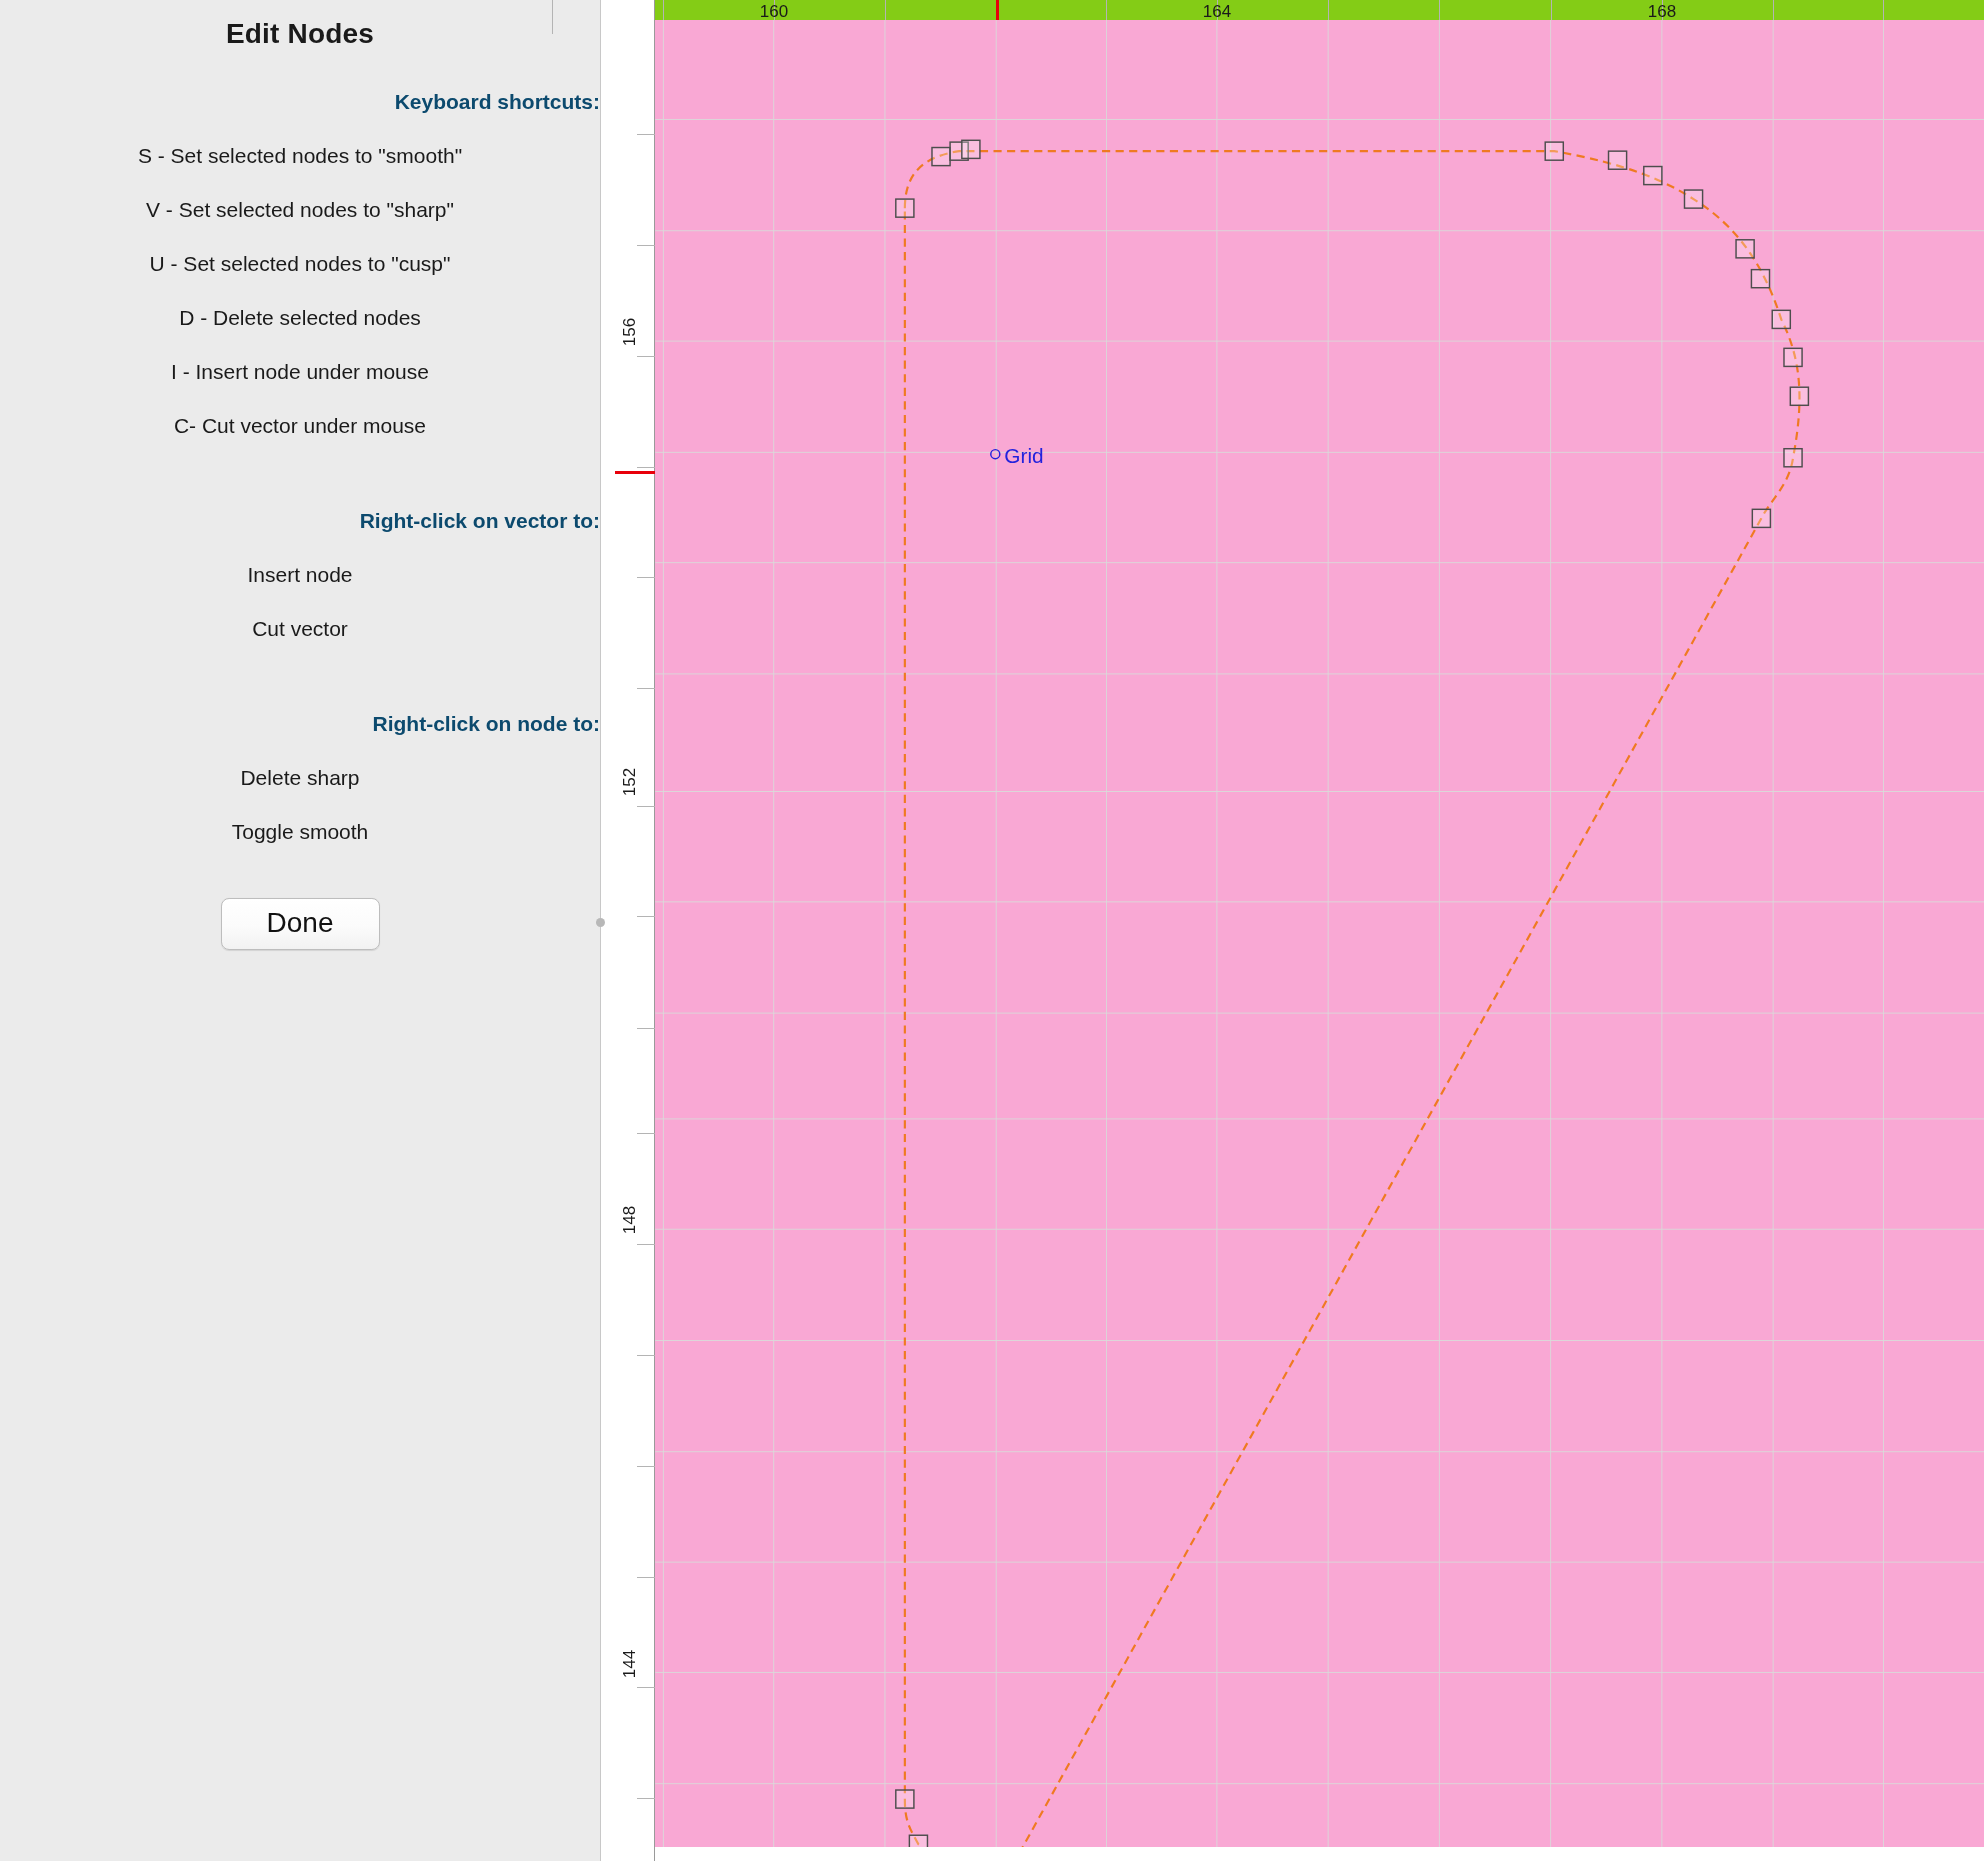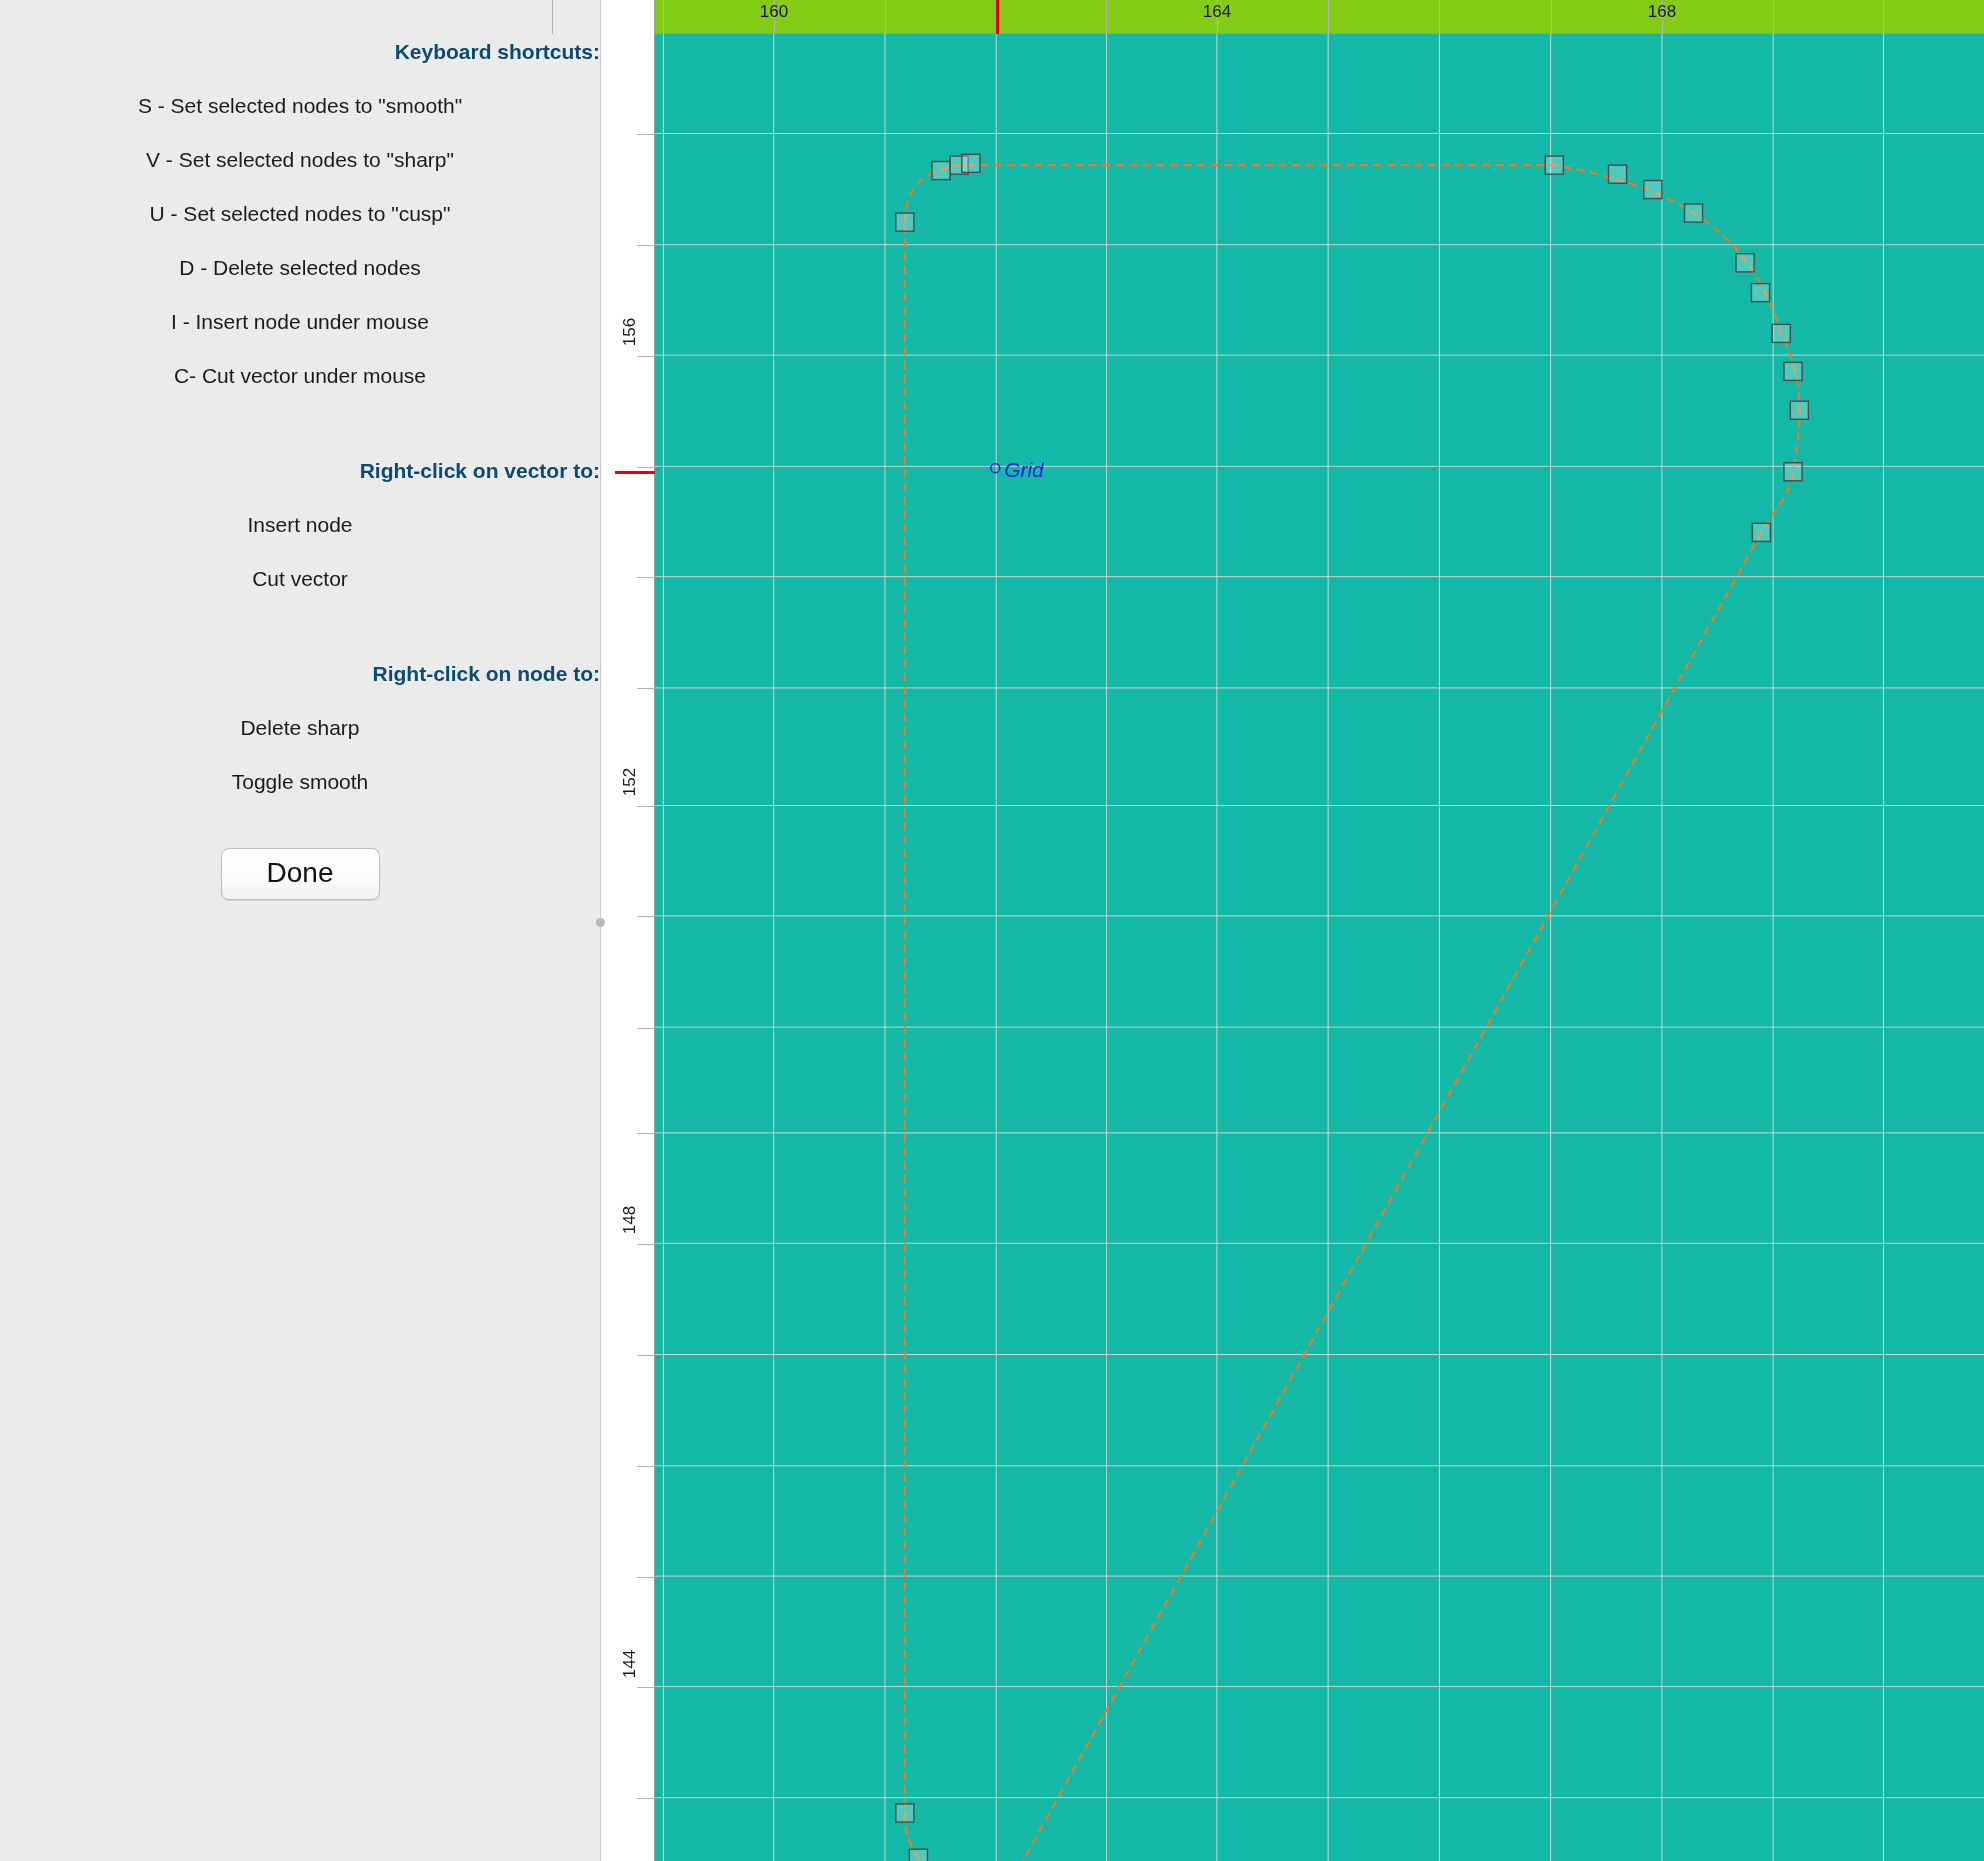--- a/index.html
+++ b/index.html
@@ -147,41 +147,41 @@
     position: absolute;
     left: 0;
     width: 40px;
     height: 2.7px;
     background: #e8000b;
   }
 
   #canvas {
     position: absolute;
     left: 655px;
-    top: 34px;
+    top: 20px;
     width: 1330px;
     height: 1827px;
-    background: #14b8a6;
+    background: #f9a8d4;
     overflow: hidden;
-    font-style: italic;
   }
   #canvas svg { display: block; }
 
   .node-label {
     font-size: 23px;
     fill: #2222dd;
     font-family: "Liberation Sans", sans-serif;
   }
 </style>
 </head>
 <body>
 
 <div id="app">
 
   <div id="side-panel">
+    <div id="panel-title">Edit Nodes</div>
 
     <div class="section-head">Keyboard shortcuts:</div>
     <div class="shortcut-line">S - Set selected nodes to "smooth"</div>
     <div class="shortcut-line">V - Set selected nodes to "sharp"</div>
     <div class="shortcut-line">U - Set selected nodes to "cusp"</div>
     <div class="shortcut-line">D - Delete selected nodes</div>
     <div class="shortcut-line">I - Insert node under mouse</div>
     <div class="shortcut-line">C- Cut vector under mouse</div>
 
     <div class="spacer-lg"></div>

